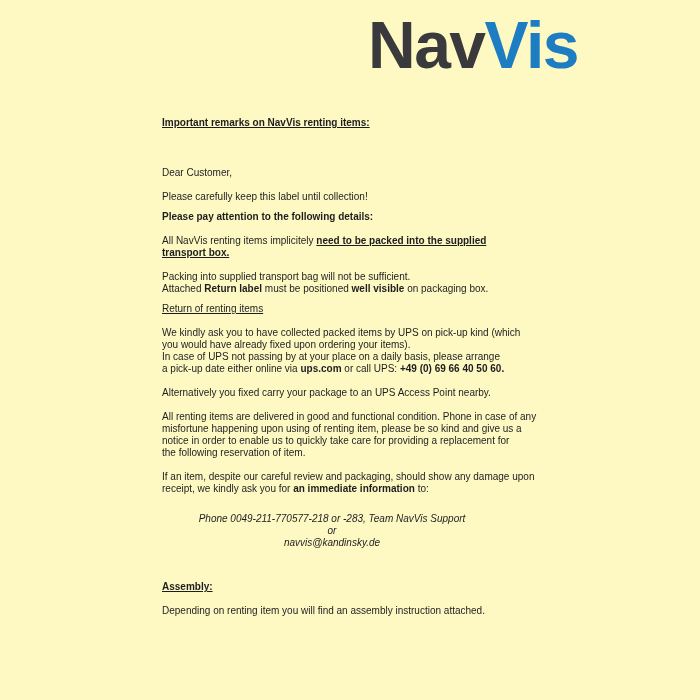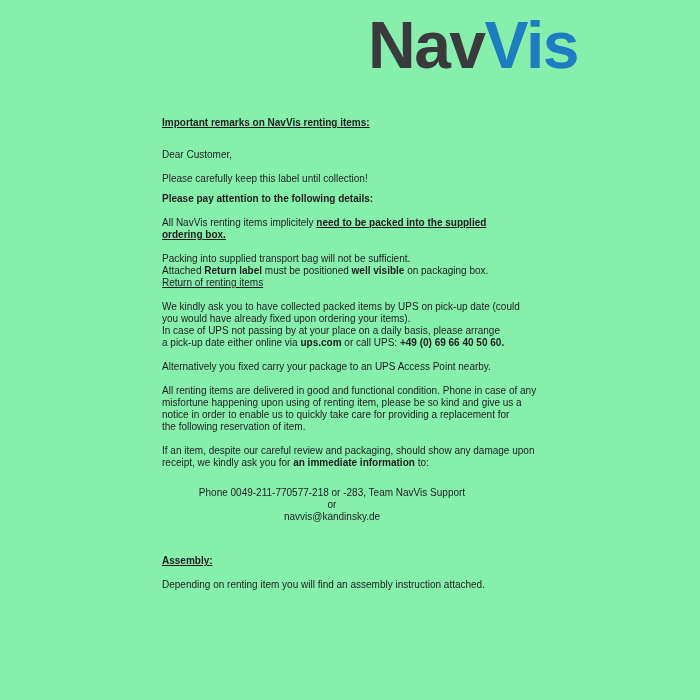--- a/index.html
+++ b/index.html
@@ -4,21 +4,21 @@
 <style>
   html, body {
     margin: 0;
     padding: 0;
     background: #ffffff;
   }
   .page {
     position: relative;
     width: 700px;
     height: 700px;
-    background: #86efac;
+    background: #fef9c3;
     overflow: hidden;
     font-family: "Liberation Sans", sans-serif;
     color: #1d1d1f;
   }
   .logo {
     position: absolute;
     left: 368px;
     top: 12px;
     font-size: 66px;
     font-weight: 700;
@@ -34,27 +34,27 @@
     left: 162px;
     top: 117px;
     width: 410px;
     font-size: 10px;
     line-height: 12px;
   }
   .block { margin: 0; }
   .block .line { white-space: pre-wrap; }
   .b { font-weight: 700; }
   .u { text-decoration: underline; }
-  .center { text-align: center; width: 340px; }
+  .center { text-align: center; width: 340px; font-style: italic; }
   
   .content > .block { margin-top: 12px; }
   .content > .block:first-child { margin-top: 0; }
-  .content > [data-name="salutation"] { margin-top: 20px; }
+  .content > [data-name="salutation"] { margin-top: 38px; }
   .content > [data-name="attention-heading"] { margin-top: 8px; }
-  .content > [data-name="return-heading"] { margin-top: 0; }
+  .content > [data-name="return-heading"] { margin-top: 8px; }
   .content > [data-name="contact-block"] { margin-top: 18px; }
   .content > [data-name="assembly-heading"] { margin-top: 32px; }
 </style>
 </head>
 <body>
 
 <div class="page" data-name="document-page">
   <div class="logo" data-name="navvis-logo"><span class="logo-dark" data-name="navvis-logo-text-dark">Nav</span><span class="logo-blue" data-name="navvis-logo-text-blue">Vis</span></div>
   <div class="content" id="doc-content" data-name="letter-body">
       <div class="block" data-name="title">
@@ -64,31 +64,31 @@
         <div class="line" data-name="text-line"><span data-name="text-segment">Dear Customer,</span></div>
       </div>
       <div class="block" data-name="intro-paragraph">
         <div class="line" data-name="text-line"><span data-name="text-segment">Please carefully keep this label until collection!</span></div>
       </div>
       <div class="block" data-name="attention-heading">
         <div class="line" data-name="text-line"><span class="b" data-name="text-segment">Please pay attention to the following details:</span></div>
       </div>
       <div class="block" data-name="packing-rule-paragraph">
         <div class="line" data-name="text-line"><span data-name="text-segment">All NavVis renting items implicitely </span><span class="b u" data-name="text-segment">need to be packed into the supplied</span></div>
-        <div class="line" data-name="text-line"><span class="b u" data-name="text-segment">ordering box.</span></div>
+        <div class="line" data-name="text-line"><span class="b u" data-name="text-segment">transport box.</span></div>
       </div>
       <div class="block" data-name="packing-note-paragraph">
         <div class="line" data-name="text-line"><span data-name="text-segment">Packing into supplied transport bag will not be sufficient.</span></div>
         <div class="line" data-name="text-line"><span data-name="text-segment">Attached </span><span class="b" data-name="text-segment">Return label</span><span data-name="text-segment"> must be positioned </span><span class="b" data-name="text-segment">well visible</span><span data-name="text-segment"> on packaging box.</span></div>
       </div>
       <div class="block" data-name="return-heading">
         <div class="line" data-name="text-line"><span class="u" data-name="text-segment">Return of renting items</span></div>
       </div>
       <div class="block" data-name="pickup-paragraph">
-        <div class="line" data-name="text-line"><span data-name="text-segment">We kindly ask you to have collected packed items by UPS on pick-up date (could</span></div>
+        <div class="line" data-name="text-line"><span data-name="text-segment">We kindly ask you to have collected packed items by UPS on pick-up kind (which</span></div>
         <div class="line" data-name="text-line"><span data-name="text-segment">you would have already fixed upon ordering your items).</span></div>
         <div class="line" data-name="text-line"><span data-name="text-segment">In case of UPS not passing by at your place on a daily basis, please arrange</span></div>
         <div class="line" data-name="text-line"><span data-name="text-segment">a pick-up date either online via </span><span class="b" data-name="text-segment">ups.com</span><span data-name="text-segment"> or call UPS: </span><span class="b" data-name="text-segment">+49 (0) 69 66 40 50 60.</span></div>
       </div>
       <div class="block" data-name="access-point-paragraph">
         <div class="line" data-name="text-line"><span data-name="text-segment">Alternatively you fixed carry your package to an UPS Access Point nearby.</span></div>
       </div>
       <div class="block" data-name="condition-paragraph">
         <div class="line" data-name="text-line"><span data-name="text-segment">All renting items are delivered in good and functional condition. Phone in case of any</span></div>
         <div class="line" data-name="text-line"><span data-name="text-segment">misfortune happening upon using of renting item, please be so kind and give us a</span></div>

